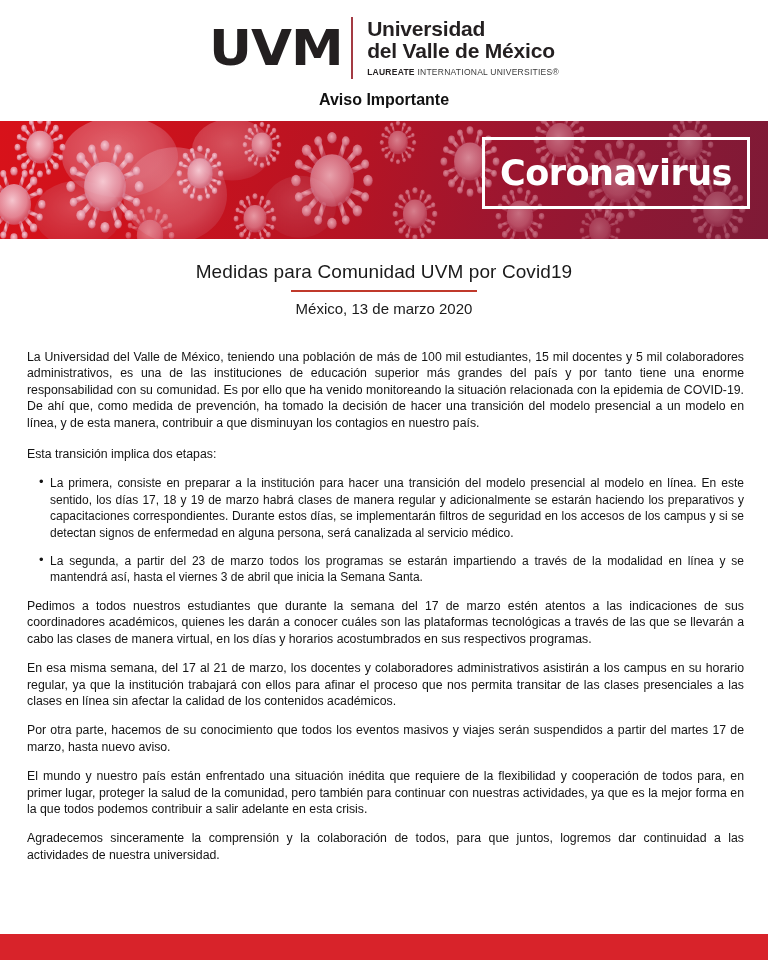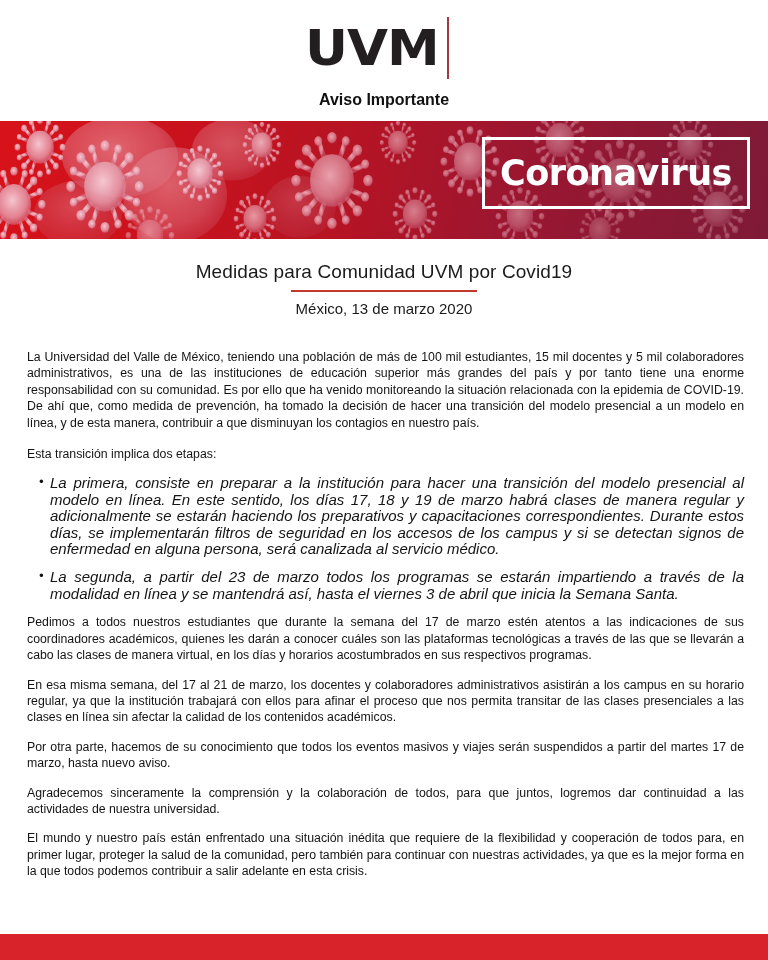--- a/index.html
+++ b/index.html
@@ -165,27 +165,26 @@
   .para.lead {
     margin-bottom: 15px;
   }
   .bullets {
     list-style: none;
     margin: 0 0 12px 0;
     padding: 0;
   }
   .bullets li {
     position: relative;
-    font-size: 15px;
+    font-size: 12px;
     line-height: 16.4px;
     text-align: justify;
     color: #141414;
     padding-left: 23px;
     margin-bottom: 12px;
-    font-style: italic;
   }
   .bullets li::before {
     content: "\2022";
     position: absolute;
     left: 12px;
     top: -1px;
     font-size: 13px;
     color: #141414;
   }
 
@@ -199,20 +198,25 @@
     background: #d8232a;
   }
 </style>
 </head>
 <body>
 
 <header class="logo-header">
   <div class="logo-lockup">
     <div class="uvm-mark">UVM</div>
     <div class="logo-divider"></div>
+    <div class="logo-textblock">
+      <div class="logo-line1">Universidad</div>
+      <div class="logo-line2">del Valle de México</div>
+      <div class="logo-tagline"><span class="laureate">LAUREATE</span> <span>INTERNATIONAL UNIVERSITIES®</span></div>
+    </div>
   </div>
 </header>
 
 <div class="aviso">Aviso Importante</div>
 
 <section class="banner">
   <svg class="banner-svg" viewBox="0 0 768 99" preserveAspectRatio="none">
     <defs>
       <radialGradient id="vg" cx="45%" cy="40%" r="60%">
         <stop offset="0%" stop-color="#f7cfd8" stop-opacity="0.95"></stop>
@@ -342,18 +346,18 @@
   <p class="para">Esta transición implica dos etapas:</p>
 
   <ul class="bullets">
     <li>La primera, consiste en preparar a la institución para hacer una transición del modelo presencial al modelo en línea. En este sentido, los días 17, 18 y 19 de marzo habrá clases de manera regular y adicionalmente se estarán haciendo los preparativos y capacitaciones correspondientes.    Durante estos días, se implementarán filtros de seguridad en los accesos de los campus y si se detectan signos de enfermedad en alguna persona, será canalizada al servicio médico.</li>
     <li>La segunda, a partir del 23 de marzo todos los programas se estarán impartiendo a través de la modalidad en línea y se mantendrá así, hasta el viernes 3 de abril que inicia la Semana Santa.</li>
   </ul>
 
   <p class="para">Pedimos a todos nuestros estudiantes que durante la semana del 17 de marzo estén atentos a las indicaciones de sus coordinadores académicos, quienes les darán a conocer cuáles son las plataformas tecnológicas a través de las que se llevarán a cabo las clases de manera virtual, en los días y horarios acostumbrados en sus respectivos programas.</p>
   <p class="para">En esa misma semana, del 17 al 21 de marzo, los docentes y colaboradores administrativos asistirán a los campus en su horario regular, ya que la institución trabajará con ellos para afinar el proceso que nos permita transitar de las clases presenciales a las clases en línea sin afectar la calidad de los contenidos académicos.</p>
   <p class="para">Por otra parte, hacemos de su conocimiento que todos los eventos masivos y viajes serán suspendidos a partir del martes 17 de marzo, hasta nuevo aviso.</p>
+  <p class="para">El mundo y nuestro país están enfrentado una situación inédita que requiere de la flexibilidad y cooperación de todos para, en primer lugar, proteger la salud de la comunidad, pero también para continuar con nuestras actividades, ya que es la mejor forma en la que todos podemos contribuir a salir adelante en esta crisis.</p>
   <p class="para">Agradecemos sinceramente la comprensión y la colaboración de todos, para que juntos, logremos dar continuidad a las actividades de nuestra universidad.</p>
-  <p class="para">El mundo y nuestro país están enfrentado una situación inédita que requiere de la flexibilidad y cooperación de todos para, en primer lugar, proteger la salud de la comunidad, pero también para continuar con nuestras actividades, ya que es la mejor forma en la que todos podemos contribuir a salir adelante en esta crisis.</p>
 
 </main>
 
 <div class="footer-bar"></div>
 
 </body></html>

